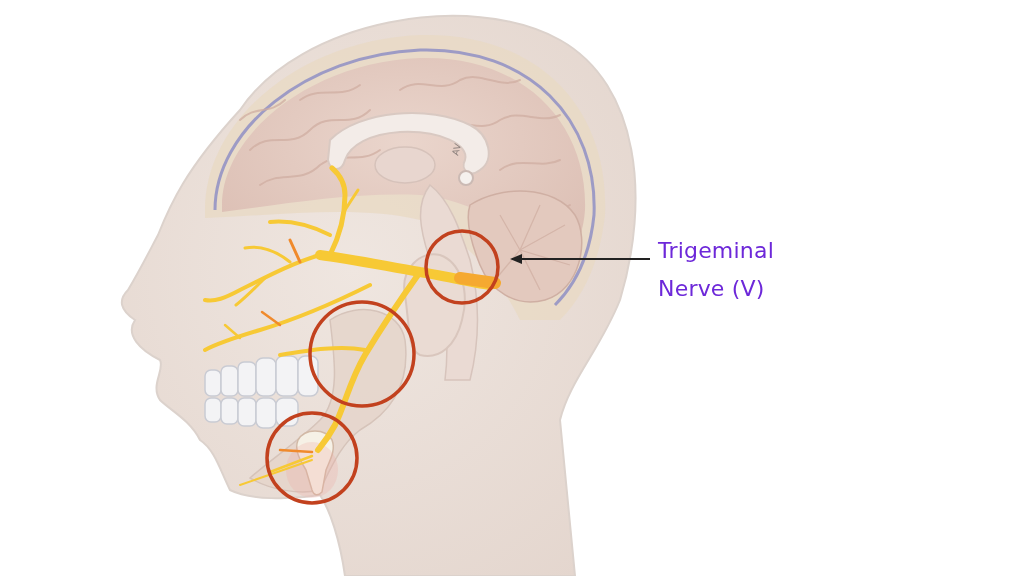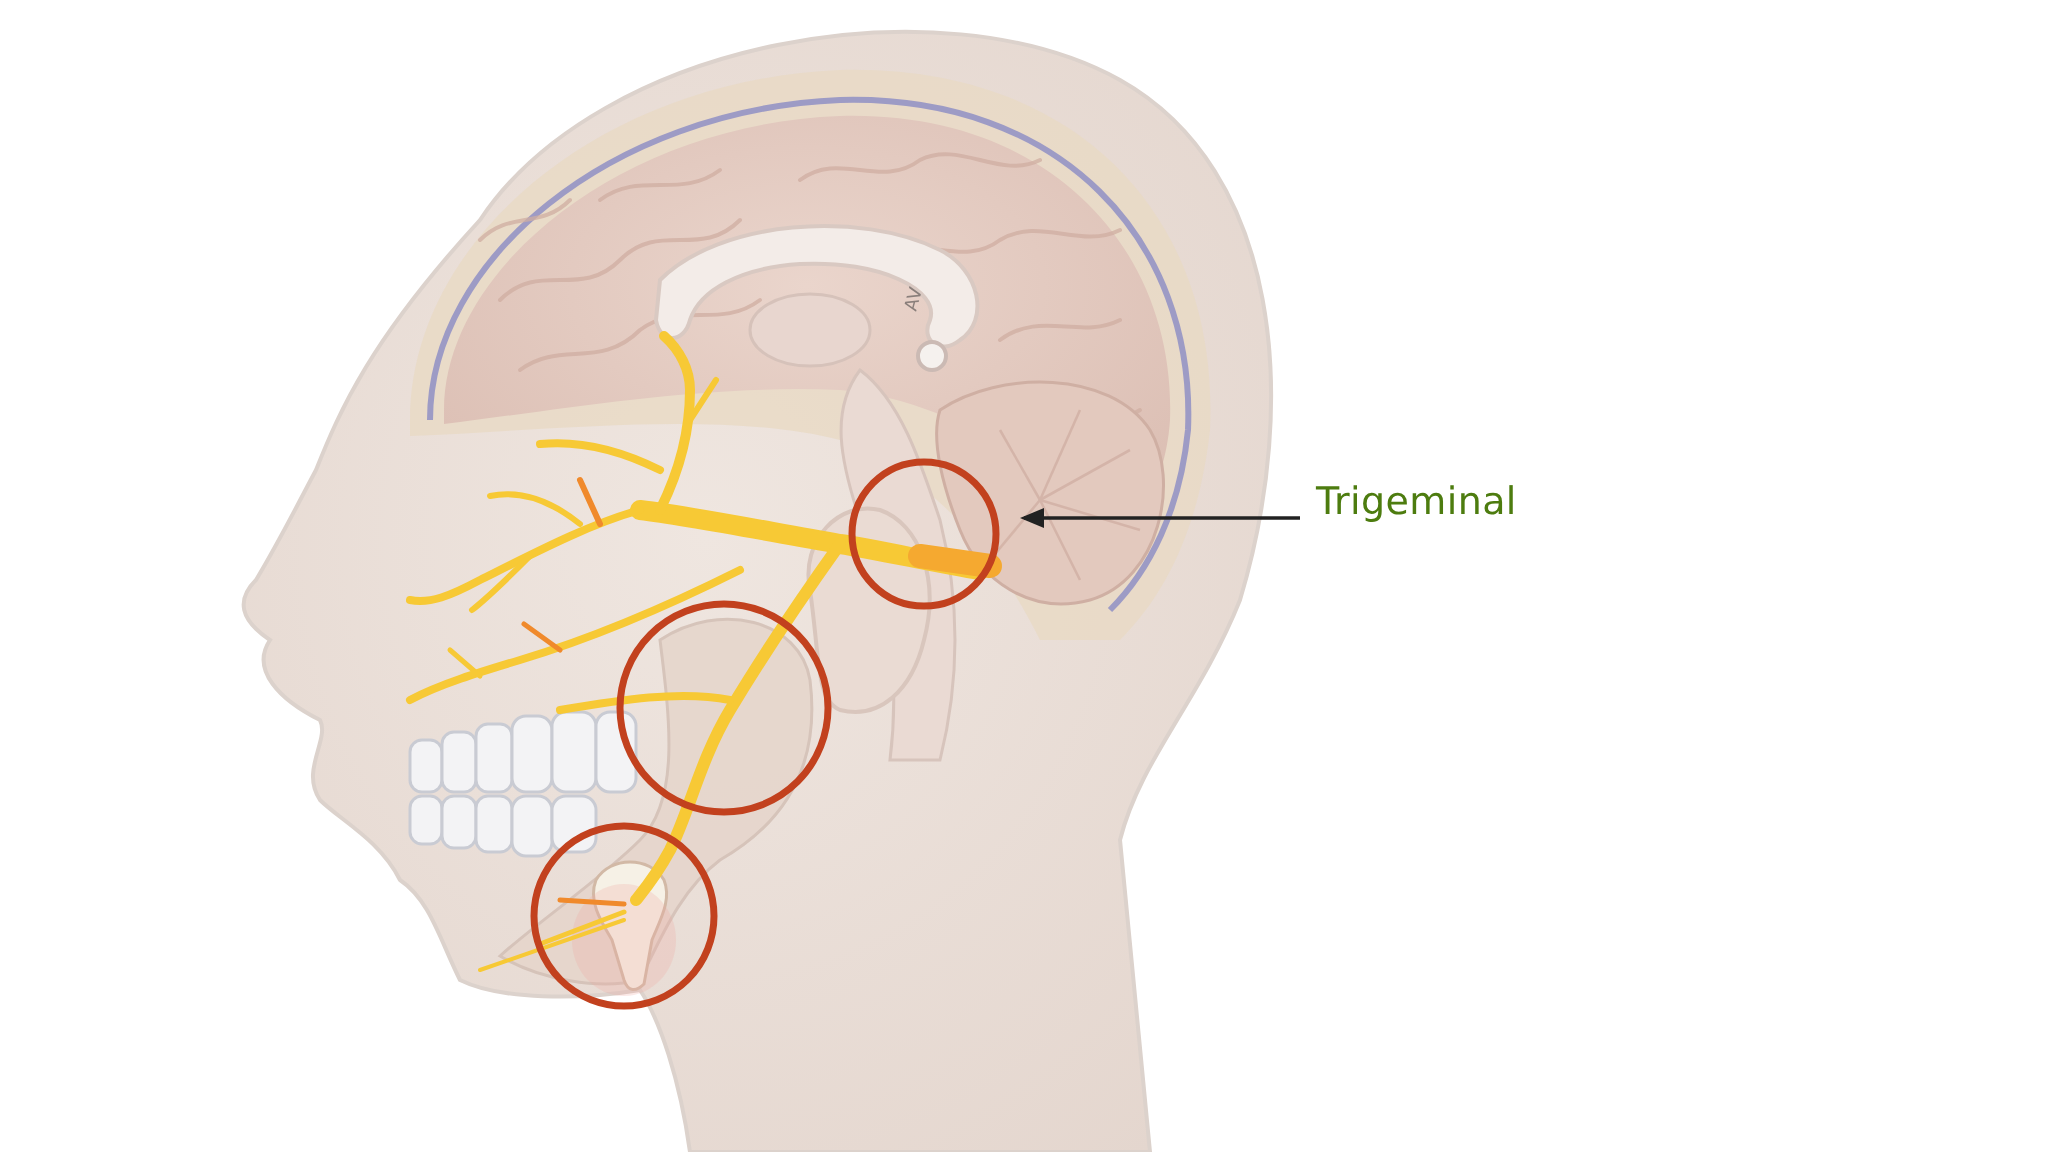--- a/index.html
+++ b/index.html
@@ -1,18 +1,18 @@
 <!DOCTYPE html>
 <html><head>
 <meta charset="utf-8">
 <style>
   html, body { margin:0; padding:0; }
   body { width:1024px; height:576px; background:#ffffff; overflow:hidden; position:relative; font-family:"DejaVu Sans", sans-serif; }
   #stage { position:absolute; left:0; top:0; width:1024px; height:576px; }
-  .label { position:absolute; left:658px; top:232px; color:#4d7c0f; font-family:"DejaVu Sans", sans-serif; font-size:19px; line-height:38px; font-weight:400; letter-spacing:0.2px; }
+  .label { position:absolute; left:658px; top:232px; color:#6d28d9; font-family:"DejaVu Sans", sans-serif; font-size:22px; line-height:38px; font-weight:400; letter-spacing:0.2px; }
   .label div { white-space:nowrap; }
 </style>
 </head>
 <body>
 
 <div id="stage">
   <svg width="1024" height="576" viewBox="0 0 1024 576">
     <defs>
       <radialGradient id="skinGrad" cx="45%" cy="45%" r="70%">
         <stop offset="0%" stop-color="#efe6e0"></stop>
@@ -117,14 +117,15 @@
     </g>
 
     <g>
       <line x1="650" y1="259" x2="512" y2="259" stroke="#222222" stroke-width="1.8"></line>
       <path d="M 510 259 L 522 254 L 522 264 Z" fill="#222222"></path>
     </g>
   </svg>
 
   <div class="label">
     <div>Trigeminal</div>
+    <div>Nerve (V)</div>
   </div>
 </div>
 
 </body></html>

